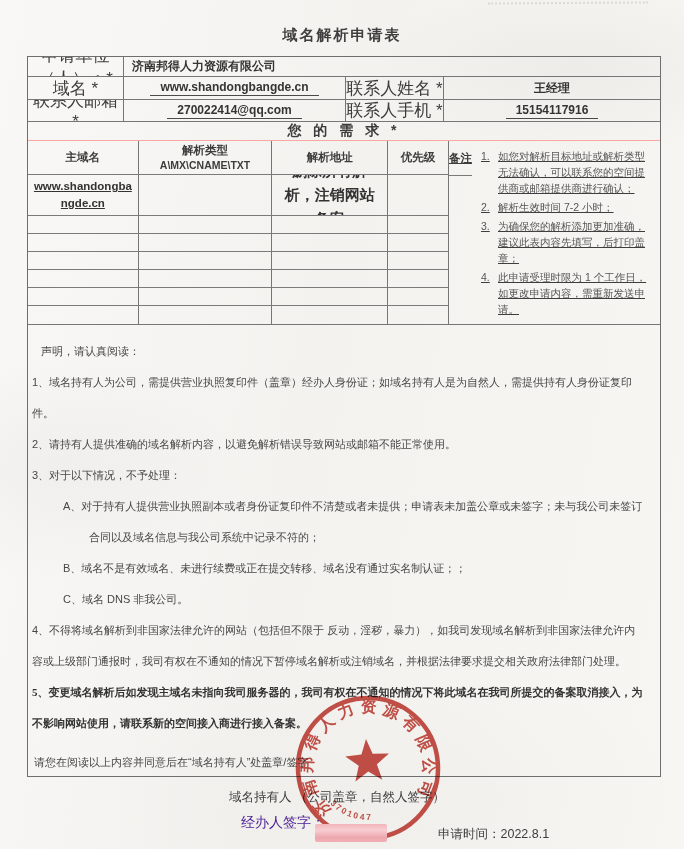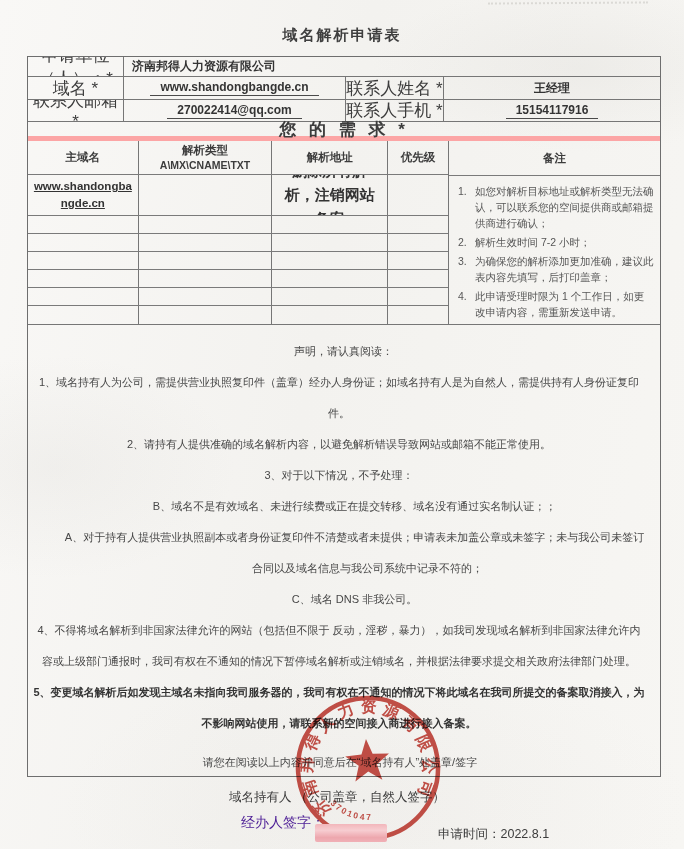--- a/index.html
+++ b/index.html
@@ -23,53 +23,53 @@
     border:1.4px solid #6e6e6e;box-sizing:border-box;}
   .hrow{display:flex;box-sizing:border-box;border-bottom:1px solid #767676;}
   .c{box-sizing:border-box;border-right:1px solid #767676;display:flex;
      align-items:center;justify-content:center;text-align:center;overflow:hidden;}
   .c.last{border-right:none;}
   .lab{font-size:17px;font-weight:400;color:#3c3c3c;}
   .val{font-size:12px;font-weight:700;color:#343434;}
   .u{border-bottom:1px solid #4a4a4a;padding:0 10px 1px 10px;}
   .left-align{justify-content:flex-start;text-align:left;padding-left:8px;}
   .needs-title{height:19px;display:flex;align-items:center;justify-content:center;
-    border-bottom:5px solid #fca5a5;box-sizing:border-box;
-    font-size:17px;font-weight:700;letter-spacing:4px;color:#3c3c3c;}
+    border-bottom:1px solid #fca5a5;box-sizing:border-box;
+    font-size:14px;font-weight:700;letter-spacing:4px;color:#3c3c3c;}
   
   .needs{display:flex;height:184px;box-sizing:border-box;border-bottom:1px solid #767676;}
   .needs-left{width:421px;box-sizing:border-box;border-right:1px solid #767676;
     display:flex;flex-direction:column;}
   .nrow{display:flex;box-sizing:border-box;border-bottom:1px solid #7a7a7a;}
   .nrow:last-child{border-bottom:none;}
   .nh{height:35px;}
   .nd{height:41px;}
   .ne{height:18px;flex:none;}
   .nc1{width:111px;} .nc2{width:134px;} .nc3{width:116px;} .nc4{width:60px;}
   .nrow .c:nth-child(4){border-right:none;}
   .th{font-size:11.5px;font-weight:700;color:#3c3c3c;flex-direction:column;line-height:1.4;}
   .th .sub{font-size:10.5px;font-weight:600;letter-spacing:0;}
   .cell-domain{font-size:11.5px;font-weight:700;color:#333;word-break:break-all;
     text-decoration:underline;line-height:1.5;padding:0 3px;}
   .cell-action{font-size:15px;font-weight:700;color:#333;line-height:1.6;padding:0 6px;}
-  .remark{flex:1;display:flex;flex-direction:column;}
+  .remark{flex:1;display:flex;flex-direction:row;text-decoration:underline;}
   .remark-head{height:35px;box-sizing:border-box;border-bottom:1px solid #7a7a7a;
     display:flex;align-items:center;justify-content:center;
     font-size:11.5px;font-weight:700;color:#3c3c3c;}
   .remark-body{flex:1;padding:7px 6px 0 9px;font-size:10.5px;color:#565656;}
   .ritem{display:flex;margin-bottom:3px;line-height:16px;}
   .rnum{width:17px;flex:none;}
   .rtext{flex:1;}
   
   .decl{box-sizing:border-box;height:453px;padding:11px 14px 0 4px;
     font-size:11px;color:#474747;}
-  .d{margin:0;line-height:31px;text-align:center;}
+  .d{margin:0;line-height:31px;}
   .d.intro{padding-left:9px;}
   .d.sub{padding-left:57px;text-indent:-26px;}
-  .d.bold{font-weight:700;color:#333;}
+  .d.bold{font-weight:700;color:#333;font-family:Liberation Serif, serif;}
   .d.consent{padding-left:2px;margin-top:8px;}
   
   .holder-line{position:absolute;left:229px;top:789px;font-size:12.5px;color:#3c3c3c;}
   .agent-line{position:absolute;left:241px;top:814px;font-size:14px;color:#4c1d95;}
   .time-line{position:absolute;left:438px;top:826px;font-size:12.5px;color:#3c3c3c;}
   .redaction{position:absolute;left:315px;top:824px;width:72px;height:18px;z-index:7;
     border-radius:2px;
     background:linear-gradient(180deg,#f2b6bb 0%,#f7cdd1 35%,#eda7ae 75%,#f0b0b6 100%);}
   
   .stamp{position:absolute;left:283px;top:683px;width:170px;height:170px;z-index:5;
@@ -186,22 +186,22 @@
         </div>
       </div>
     </div>
   </div>
 
   <div class="decl">
     <p class="d intro">声明，请认真阅读：</p>
     <p class="d">1、域名持有人为公司，需提供营业执照复印件（盖章）经办人身份证；如域名持有人是为自然人，需提供持有人身份证复印件。</p>
     <p class="d">2、请持有人提供准确的域名解析内容，以避免解析错误导致网站或邮箱不能正常使用。</p>
     <p class="d">3、对于以下情况，不予处理：</p>
+    <p class="d sub">A、对于持有人提供营业执照副本或者身份证复印件不清楚或者未提供；申请表未加盖公章或未签字；未与我公司未签订合同以及域名信息与我公司系统中记录不符的；</p>
     <p class="d sub">B、域名不是有效域名、未进行续费或正在提交转移、域名没有通过实名制认证；；</p>
-    <p class="d sub">A、对于持有人提供营业执照副本或者身份证复印件不清楚或者未提供；申请表未加盖公章或未签字；未与我公司未签订合同以及域名信息与我公司系统中记录不符的；</p>
     <p class="d sub">C、域名 DNS 非我公司。</p>
     <p class="d">4、不得将域名解析到非国家法律允许的网站（包括但不限于 反动，淫秽，暴力），如我司发现域名解析到非国家法律允许内容或上级部门通报时，我司有权在不通知的情况下暂停域名解析或注销域名，并根据法律要求提交相关政府法律部门处理。</p>
     <p class="d bold">5、变更域名解析后如发现主域名未指向我司服务器的，我司有权在不通知的情况下将此域名在我司所提交的备案取消接入，为不影响网站使用，请联系新的空间接入商进行接入备案。</p>
     <p class="d consent">请您在阅读以上内容并同意后在“域名持有人”处盖章/签字</p>
   </div>
 </div>
 
 <div class="holder-line">域名持有人 （公司盖章，自然人签字）</div>
 <div class="agent-line">经办人签字：</div>
 <div class="time-line">

